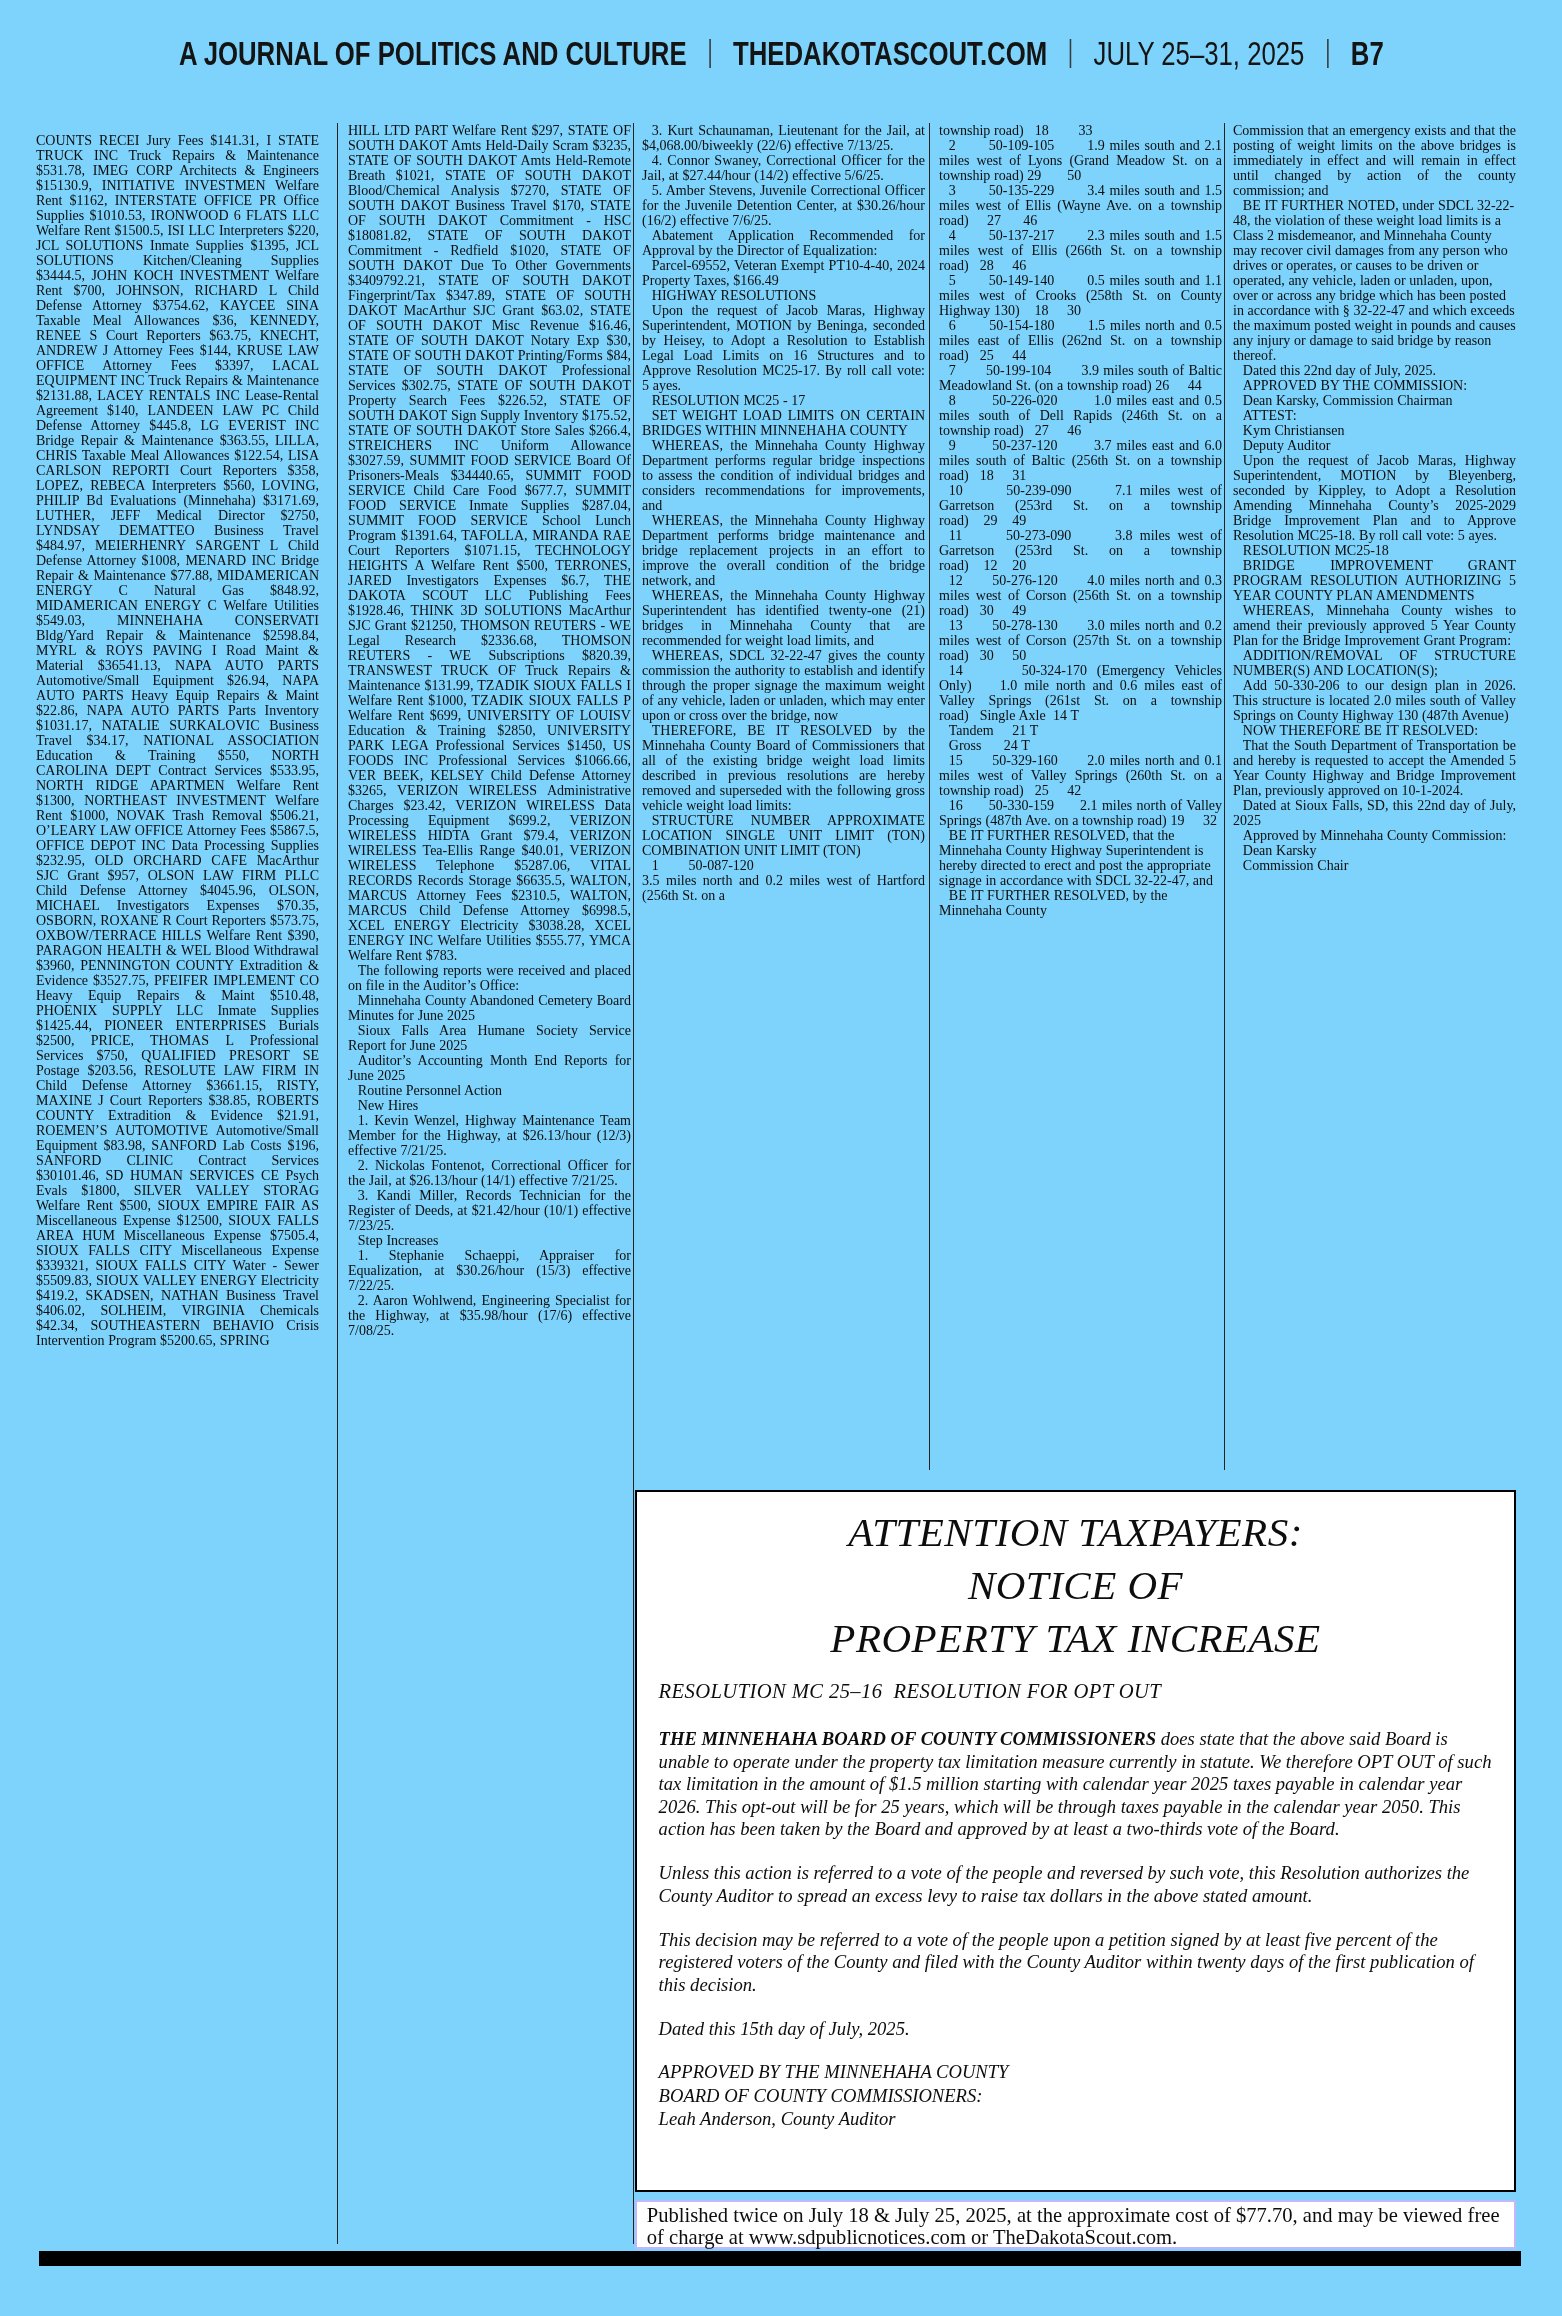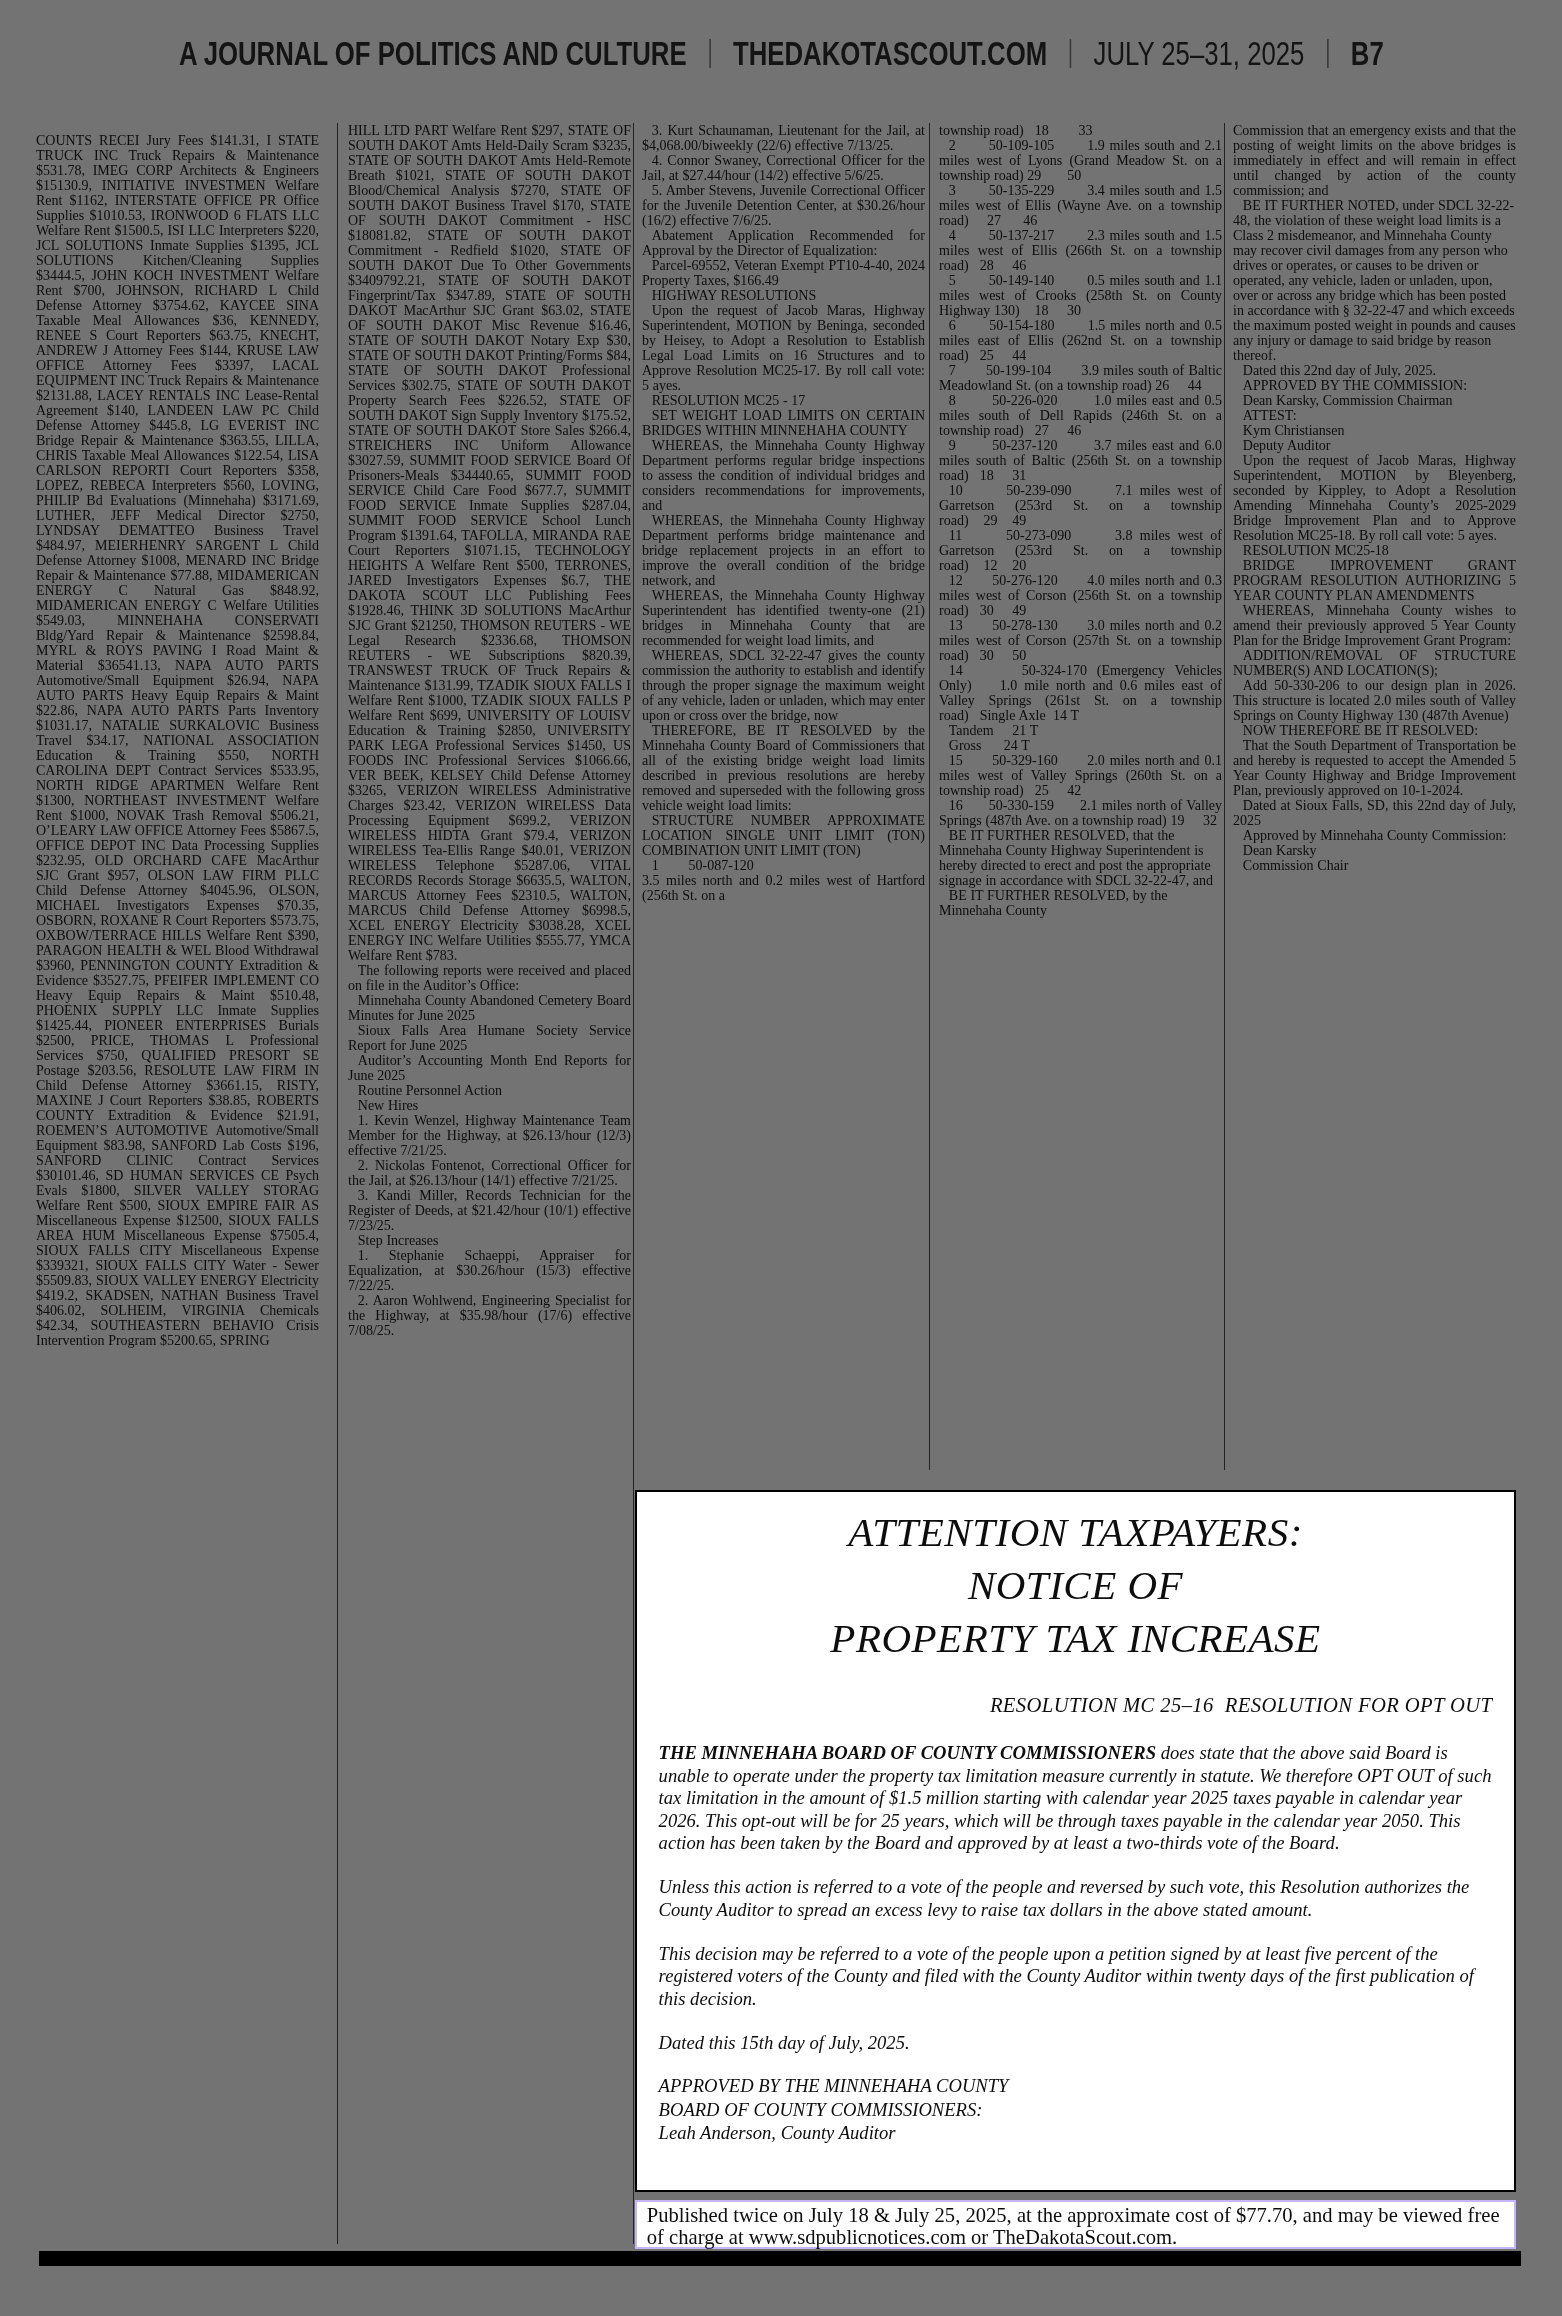--- a/index.html
+++ b/index.html
@@ -1,16 +1,16 @@
 <!DOCTYPE html>
 <html lang="en"><head>
 <meta charset="utf-8">
 <style>
   html,body{margin:0;padding:0;background:#e8e8e8;}
-  .page{position:relative;width:1562px;height:2316px;background:#737373;overflow:hidden;
+  .page{position:relative;width:1562px;height:2316px;background:#7dd3fc;overflow:hidden;
         font-family:"Liberation Serif",serif;color:#0d0d0d;}
   
   .masthead{position:absolute;top:35px;left:0;width:100%;text-align:center;}
   .mh-inner{display:inline-block;transform:scaleX(0.78);transform-origin:center;
             white-space:nowrap;font-family:"Liberation Sans",sans-serif;font-size:33px;
             color:#141414;letter-spacing:0;}
   .mh-b{font-weight:700;}
   .mh-r{font-weight:400;}
   .mh-sep{display:inline-block;width:2px;height:29px;background:#3a3a3a;margin:0 19.6px;
           vertical-align:-2.9px;}
@@ -22,21 +22,21 @@
   .col p.cont{text-indent:0;}
   .col p.rg{text-indent:9.8px;text-align:left;}
   .vrule{position:absolute;top:123px;width:1px;background:#222;}
   
   .notice-box{position:absolute;left:635px;top:1490px;width:881px;height:702px;
               border:2.9px solid #000;box-sizing:border-box;background:#fff;
               padding:7.8px 21.6px;overflow:hidden;font-style:italic;}
   .nb-headline p.hl{margin:0;text-align:center;font-size:41px;line-height:53px;
                     font-weight:400;letter-spacing:0.5px;}
   .nb-headline{margin-top:5.9px;}
-  .nb-subhead{margin-top:29px;text-align:right;font-size:20.6px;letter-spacing:0.4px;}
+  .nb-subhead{margin-top:15px;text-align:left;font-size:20.6px;letter-spacing:0.4px;}
   .nb-body{font-size:18.6px;line-height:22.5px;text-align:left;}
   .nb-body .lead{margin:25.5px 0 0;}
   .nb-body p.nbp{margin:21.6px 0 0;}
   .nb-approved{margin-top:19.6px;}
   .nb-approved p.ap{margin:0;font-size:18.6px;line-height:23.5px;}
   
   .pub-box{position:absolute;left:635px;top:2200px;width:881px;height:49px;
            border:2px solid #c4b5fd;box-sizing:border-box;background:#fff;padding:2px 9.8px;}
   .pub-text{margin:0;font-size:20.6px;line-height:22px;}
   .bottom-rule{position:absolute;left:39px;top:2251px;width:1482px;height:14.7px;background:#000;}

